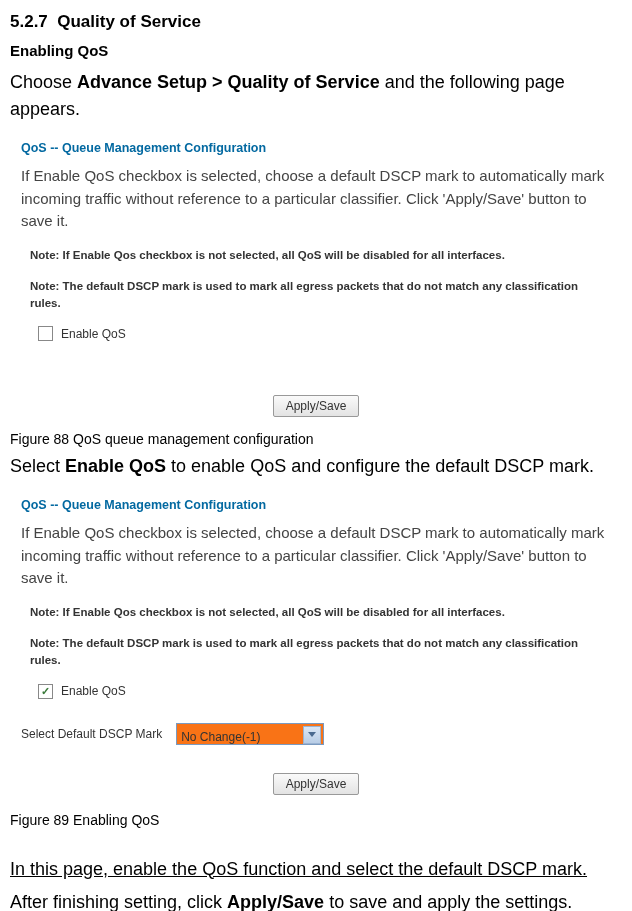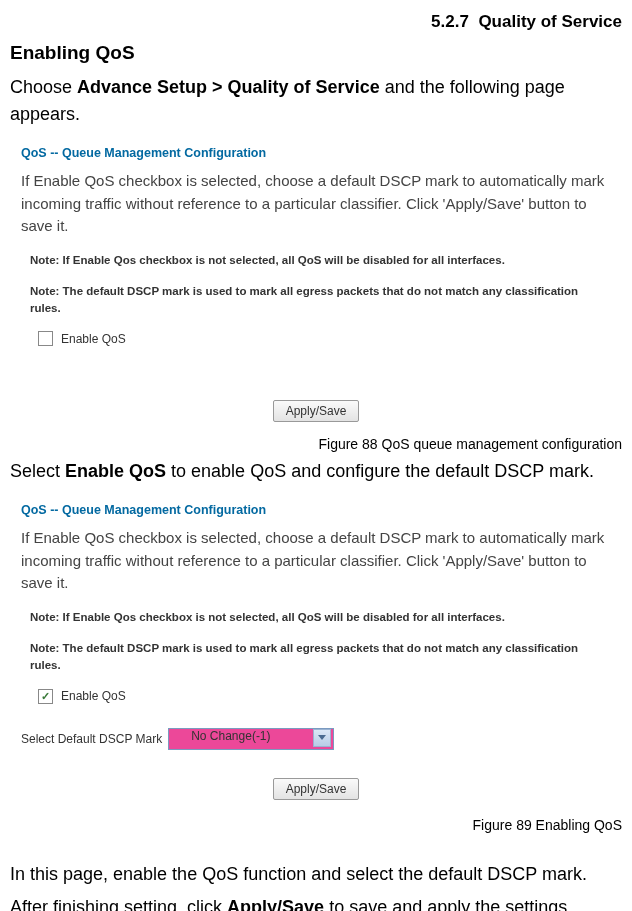--- a/index.html
+++ b/index.html
@@ -8,24 +8,23 @@
       padding: 10px;
       width: 632px;
       box-sizing: border-box;
       background: white;
       color: #000;
     }
     .section-number {
       font-size: 17px;
       font-weight: bold;
       margin: 2px 0 10px 0;
-      text-align: right;
     }
     .subheading {
-      font-size: 19px;
+      font-size: 15px;
       font-weight: bold;
       margin: 10px 0;
     }
     .body-text {
       font-size: 18px;
       line-height: 1.5;
       margin: 6px 0;
     }
     .bold {
       font-weight: bold;
@@ -81,34 +80,34 @@
     .checkbox.checked::after {
       content: "✓";
       font-size: 11px;
       color: #3a7a3a;
       font-weight: bold;
       line-height: 1;
     }
     .select-row {
       display: flex;
       align-items: center;
-      gap: 6px;
+      gap: 14px;
       margin: 24px 3px 28px 3px;
       font-size: 12px;
       color: #333;
     }
     .fake-select {
       border: 1px solid #7a9ac0;
-      background: #ec4899;
+      background: #f97316;
       height: 20px;
       min-width: 140px;
       display: inline-flex;
-      align-items: flex-start;
+      align-items: flex-end;
       justify-content: space-between;
-      padding: 0 2px 0 22px;
+      padding: 0 2px 0 4px;
       font-size: 12px;
       color: #333;
     }
     .select-arrow {
       width: 16px;
       height: 16px;
       background: linear-gradient(#dbe7f6, #b8cde6);
       border: 1px solid #9ab3d2;
       display: inline-flex;
       align-items: center;
@@ -128,21 +127,21 @@
     .apply-btn {
       border: 1px solid #999;
       background: linear-gradient(#fafafa, #e3e3e3);
       font-size: 12px;
       padding: 3px 12px;
       color: #333;
       border-radius: 2px;
     }
     .figure-caption {
       font-size: 14px;
-      text-align: right;
+      text-align: left;
       margin: 2px 0 2px 0;
     }
     .page-number {
       text-align: center;
       font-size: 14px;
       font-family: Liberation Sans, sans-serif;
       margin-top: 36px;
     }
   </style>
 </head>
@@ -194,21 +193,21 @@
       <span class="select-arrow"></span>
     </span>
   </div>
   <div class="btn-row">
     <span class="apply-btn">Apply/Save</span>
   </div>
 </div>
 
 <div class="figure-caption" style="margin-top:5px;">Figure 89 Enabling QoS</div>
 
-<div class="body-text" style="margin-top:28px;">In this page, enable the QoS function and select the default DSCP mark.</div>
+<div class="body-text" style="margin-top:28px;text-decoration:underline;">In this page, enable the QoS function and select the default DSCP mark.</div>
 
 <div class="body-text">
   <span>After finishing setting, click </span><span class="bold">Apply/Save</span><span> to save and apply the settings.</span>
 </div>
 
 <div class="subheading" style="margin-top:20px;">Note:</div>
 
 <div class="page-number">68</div>
 
 </body></html>

